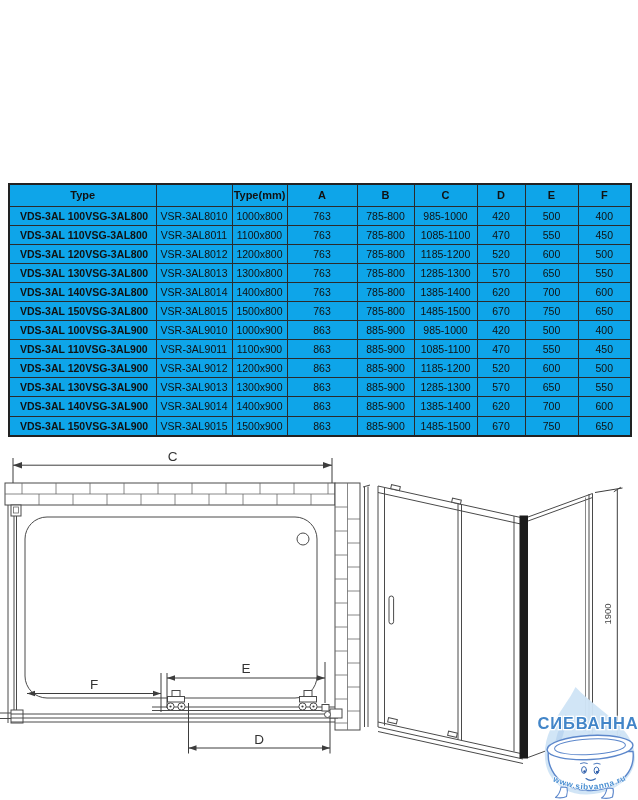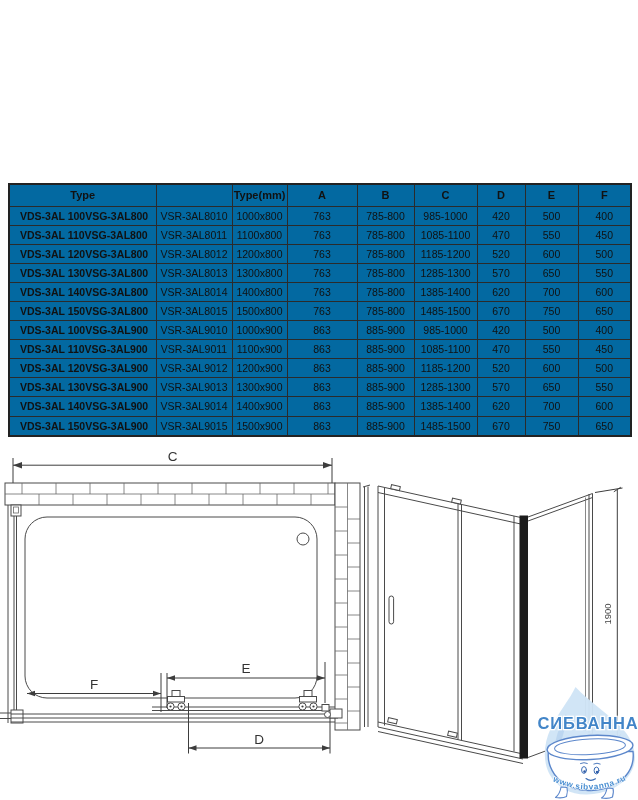--- a/index.html
+++ b/index.html
@@ -3,21 +3,21 @@
 <meta charset="utf-8">
 <style>
   html,body{margin:0;padding:0;}
   body{
     width:638px;height:800px;position:relative;background:#fff;overflow:hidden;
     font-family:"Liberation Sans",sans-serif;
   }
   
   table.spec{
     position:absolute;left:8px;top:183px;width:622px;height:254px;
-    border-collapse:collapse;table-layout:fixed;background:#0369a1;
+    border-collapse:collapse;table-layout:fixed;background:#0ea5e9;
     border:2px solid #222;
   }
   table.spec th,table.spec td{
     border:1px solid #2b2b2b;padding:0;text-align:center;vertical-align:middle;
     color:#111;font-size:10.5px;line-height:1;white-space:nowrap;overflow:hidden;
   }
   table.spec th{font-size:11px;font-weight:bold;height:21px;}
   td.c-type{font-weight:bold;font-size:9.8px;}
   td.c-type .tpair{display:flex;justify-content:space-between;padding:0 13px 0 10px;text-align:right;}
   

